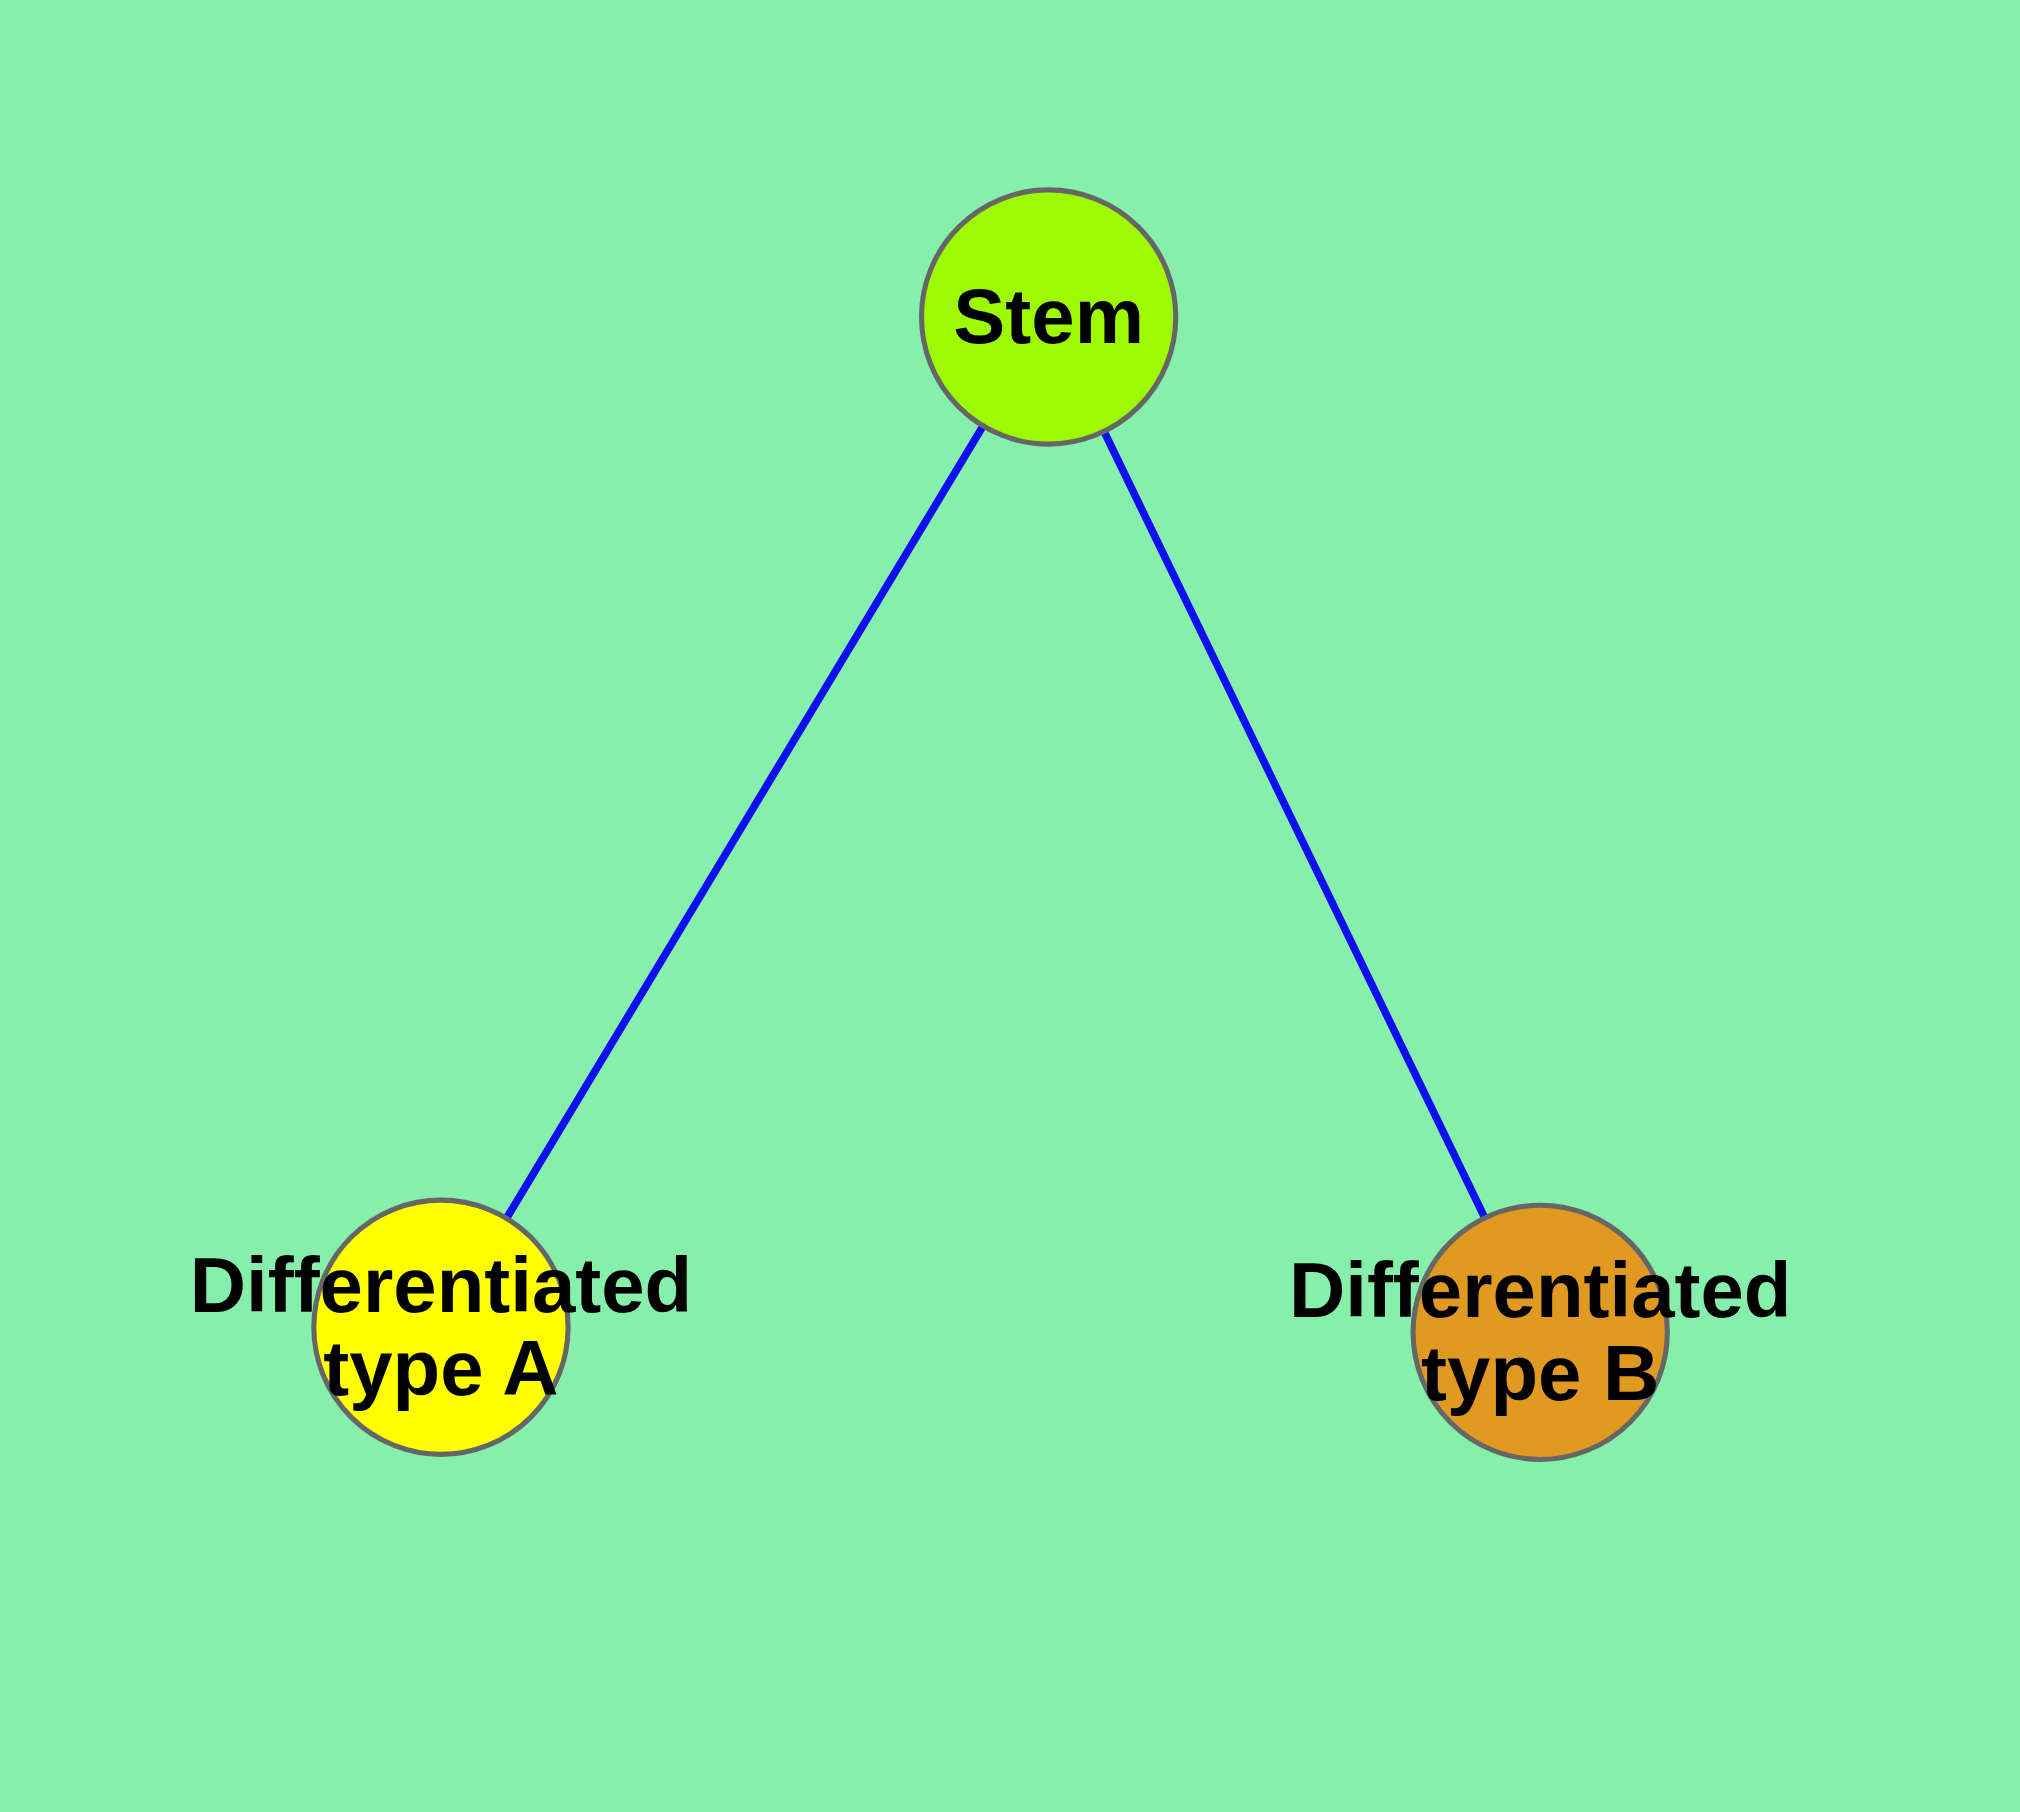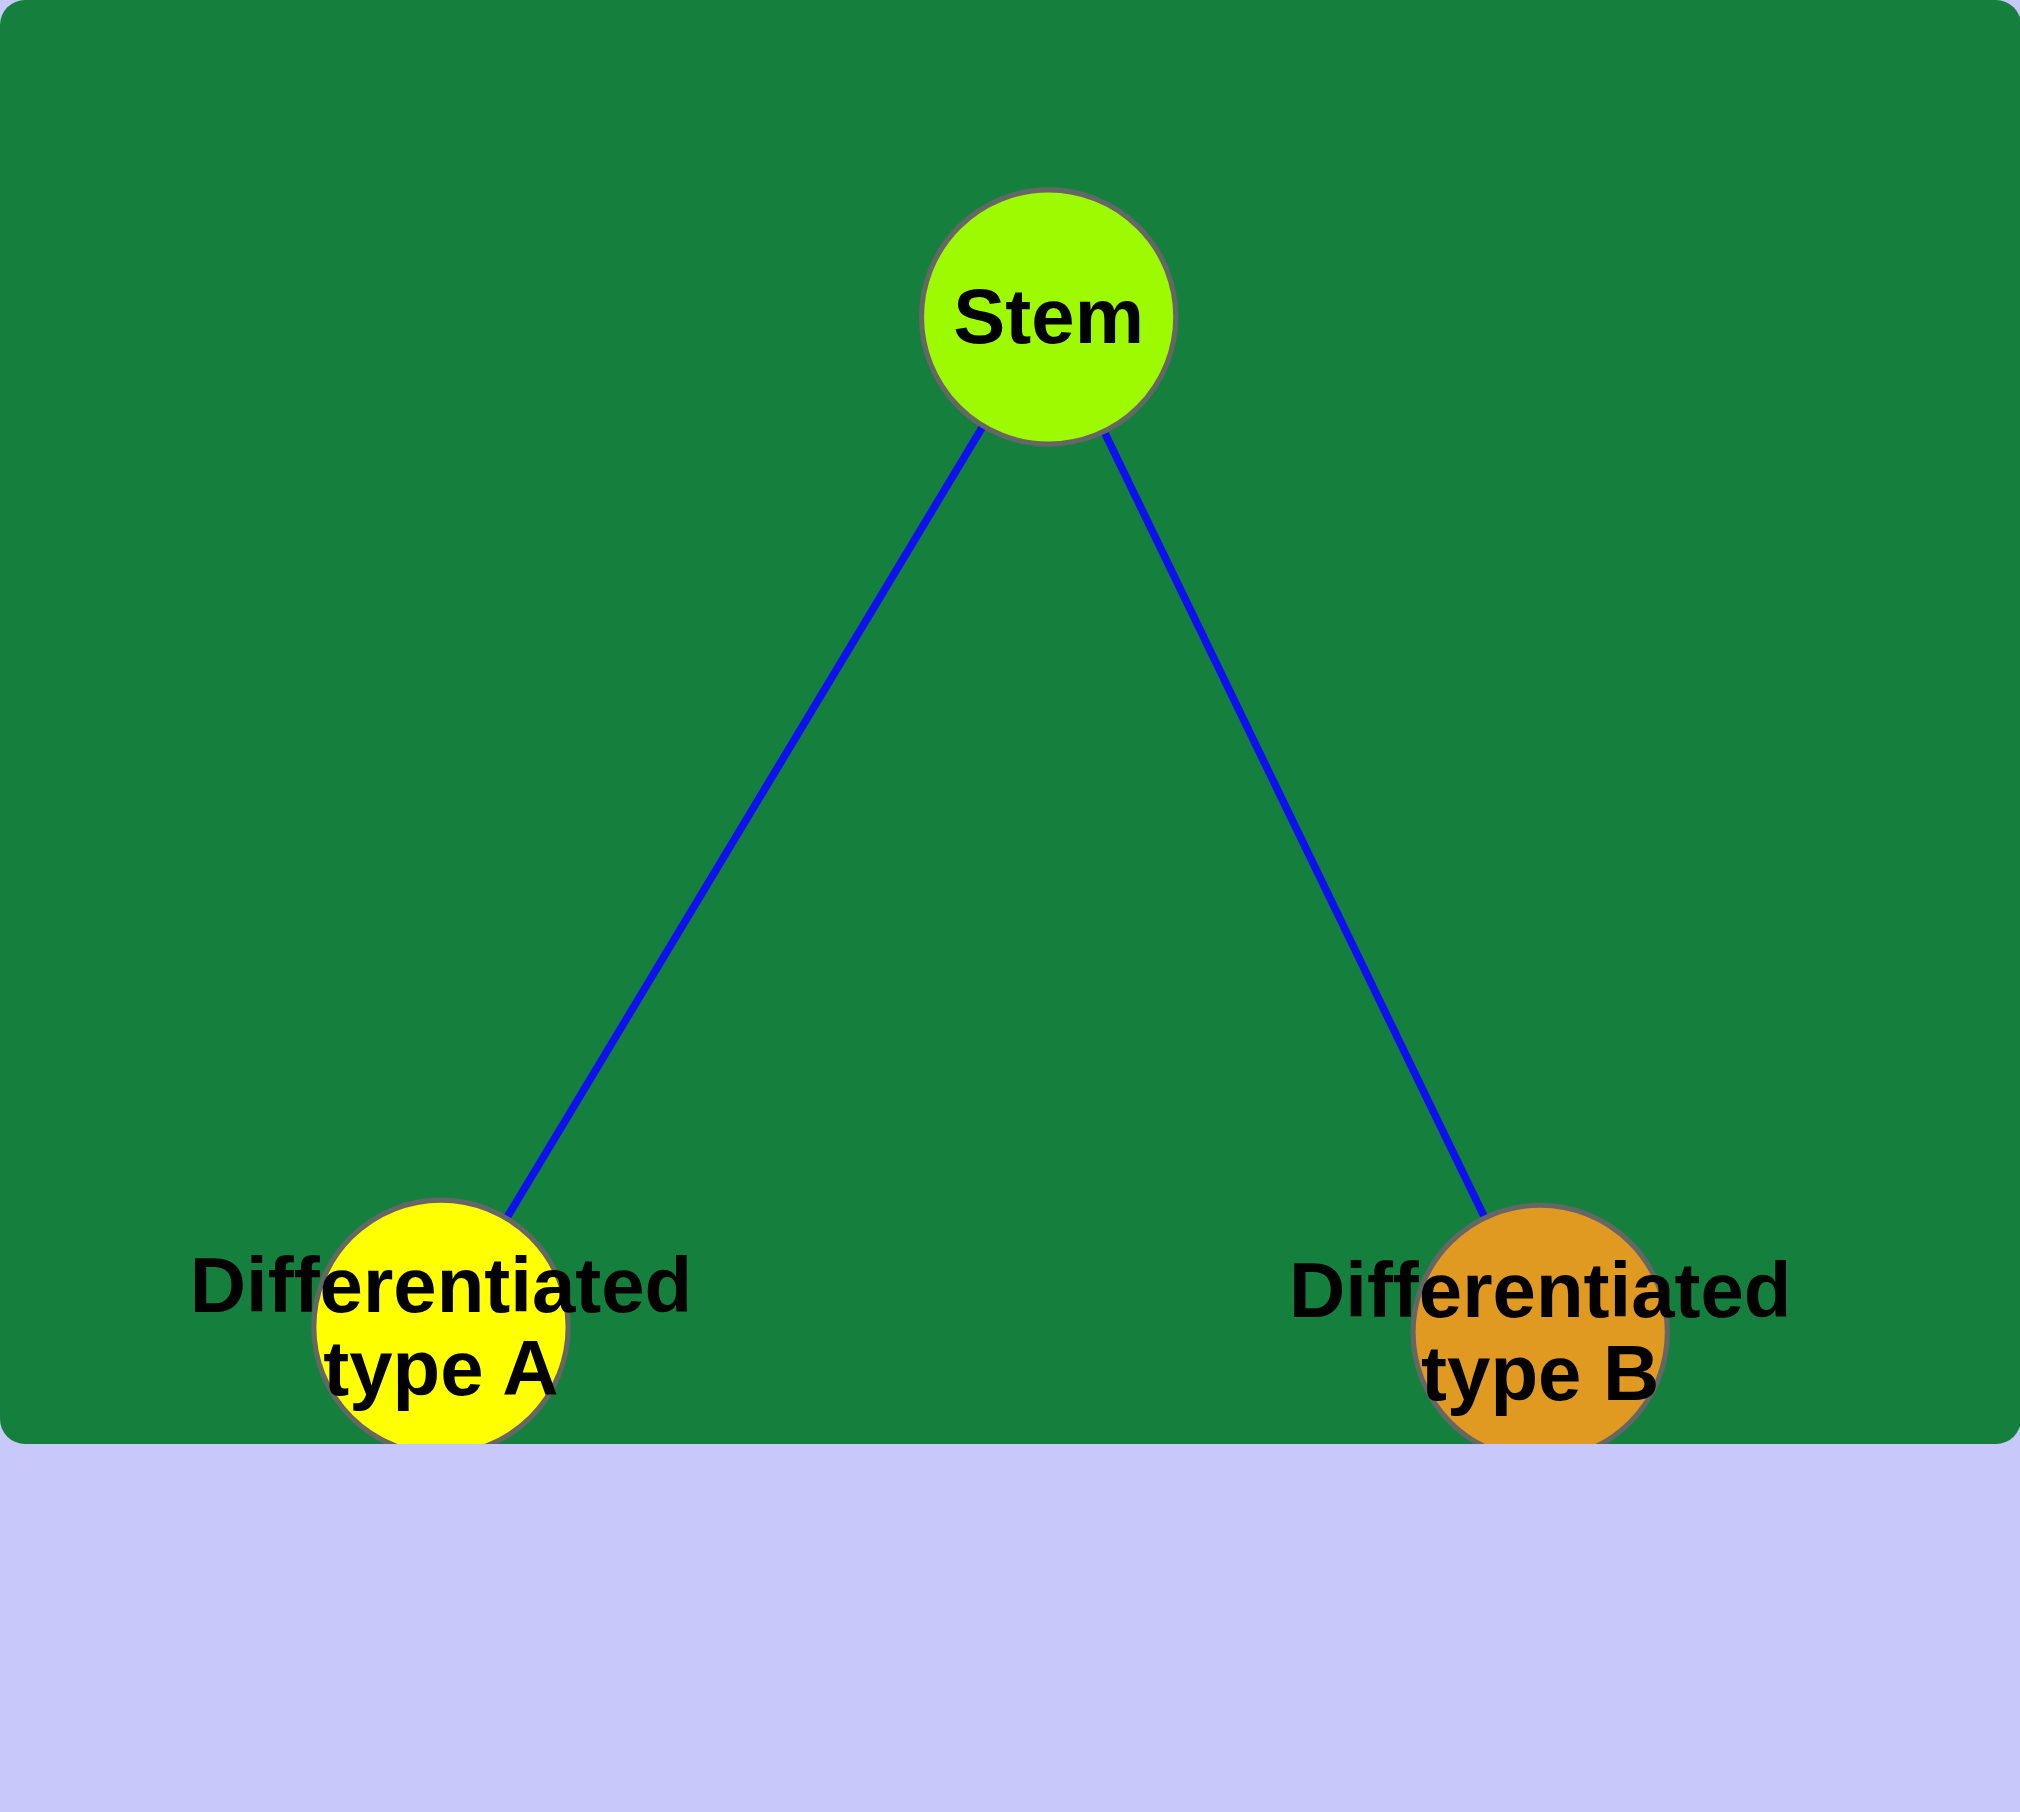--- a/index.html
+++ b/index.html
@@ -4,25 +4,24 @@
 <title>Cell Differentiation Graph</title>
 <style>
   html, body {
     margin: 0;
     padding: 0;
     background: #c8c8fa;
   }
   #canvas {
     position: relative;
     width: 2021px;
-    height: 1444px;
-    background: #15803d;
+    height: 1812px;
+    background: #86efac;
     overflow: hidden;
     font-family: "Liberation Sans", "DejaVu Sans", sans-serif;
-    border-radius: 25px;
   }
   #graph-svg {
     position: absolute;
     left: 0;
     top: 0;
     width: 2021px;
     height: 1812px;
     display: block;
   }
   .node-label {

